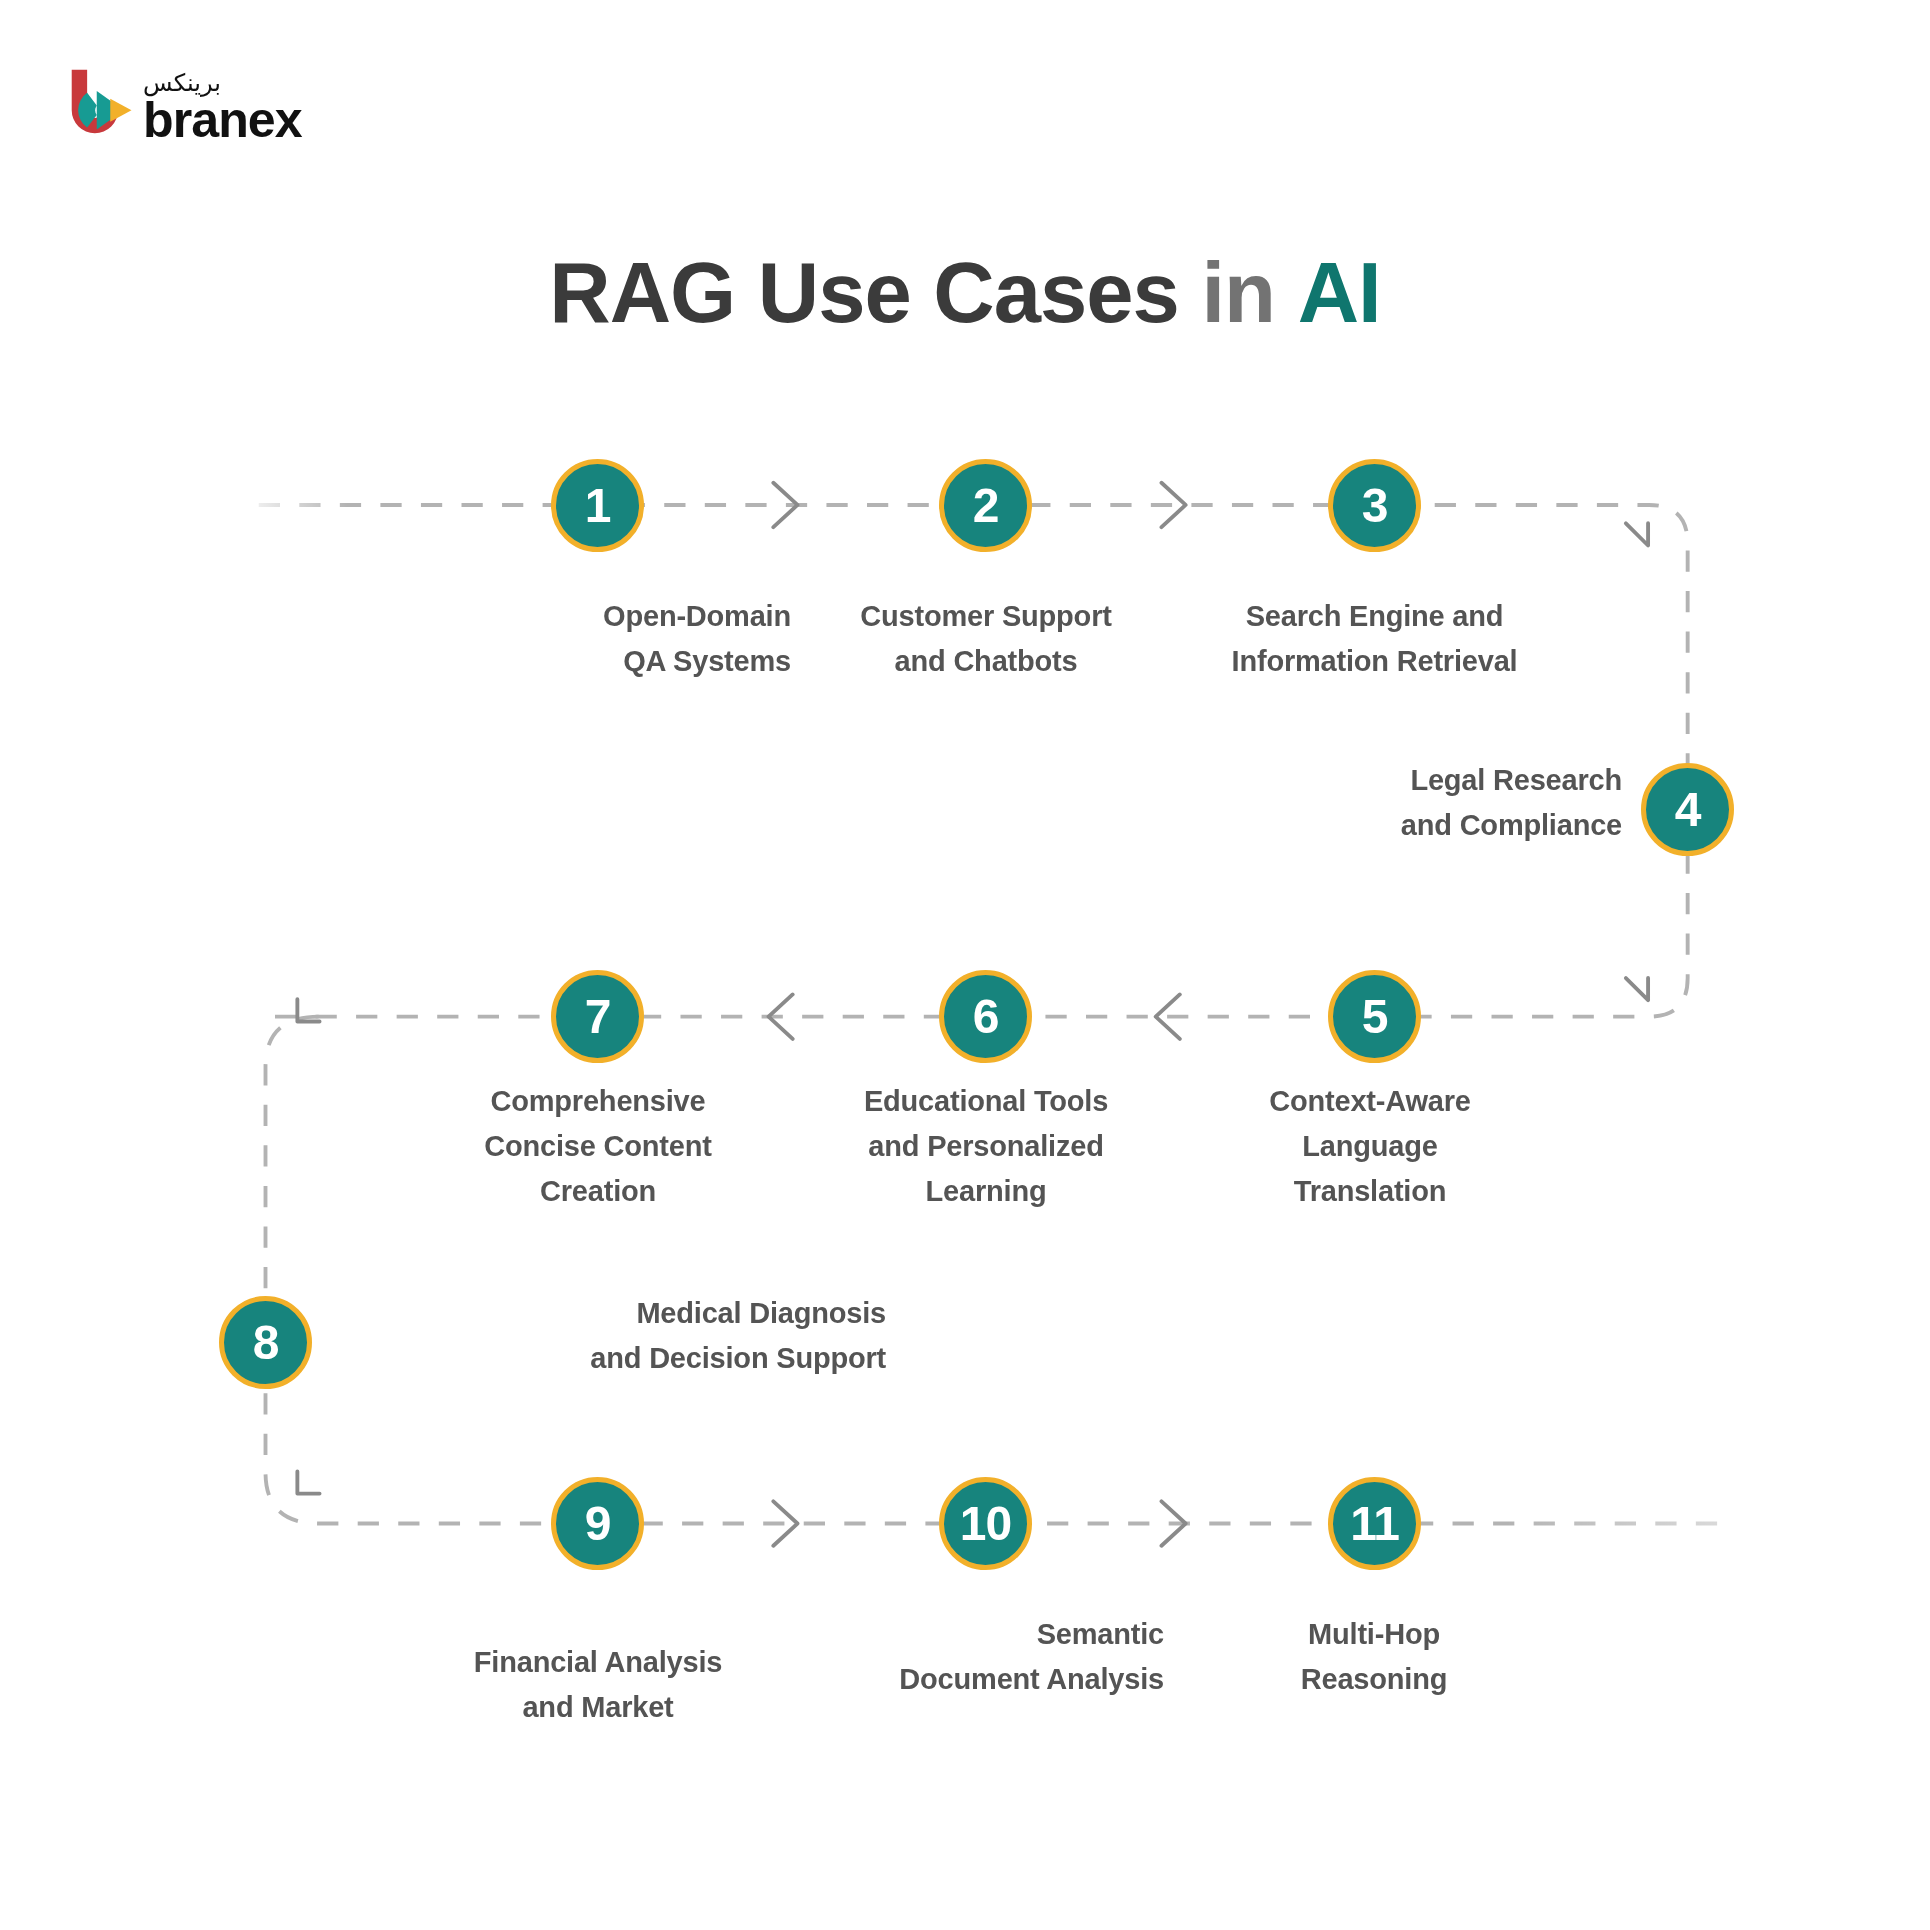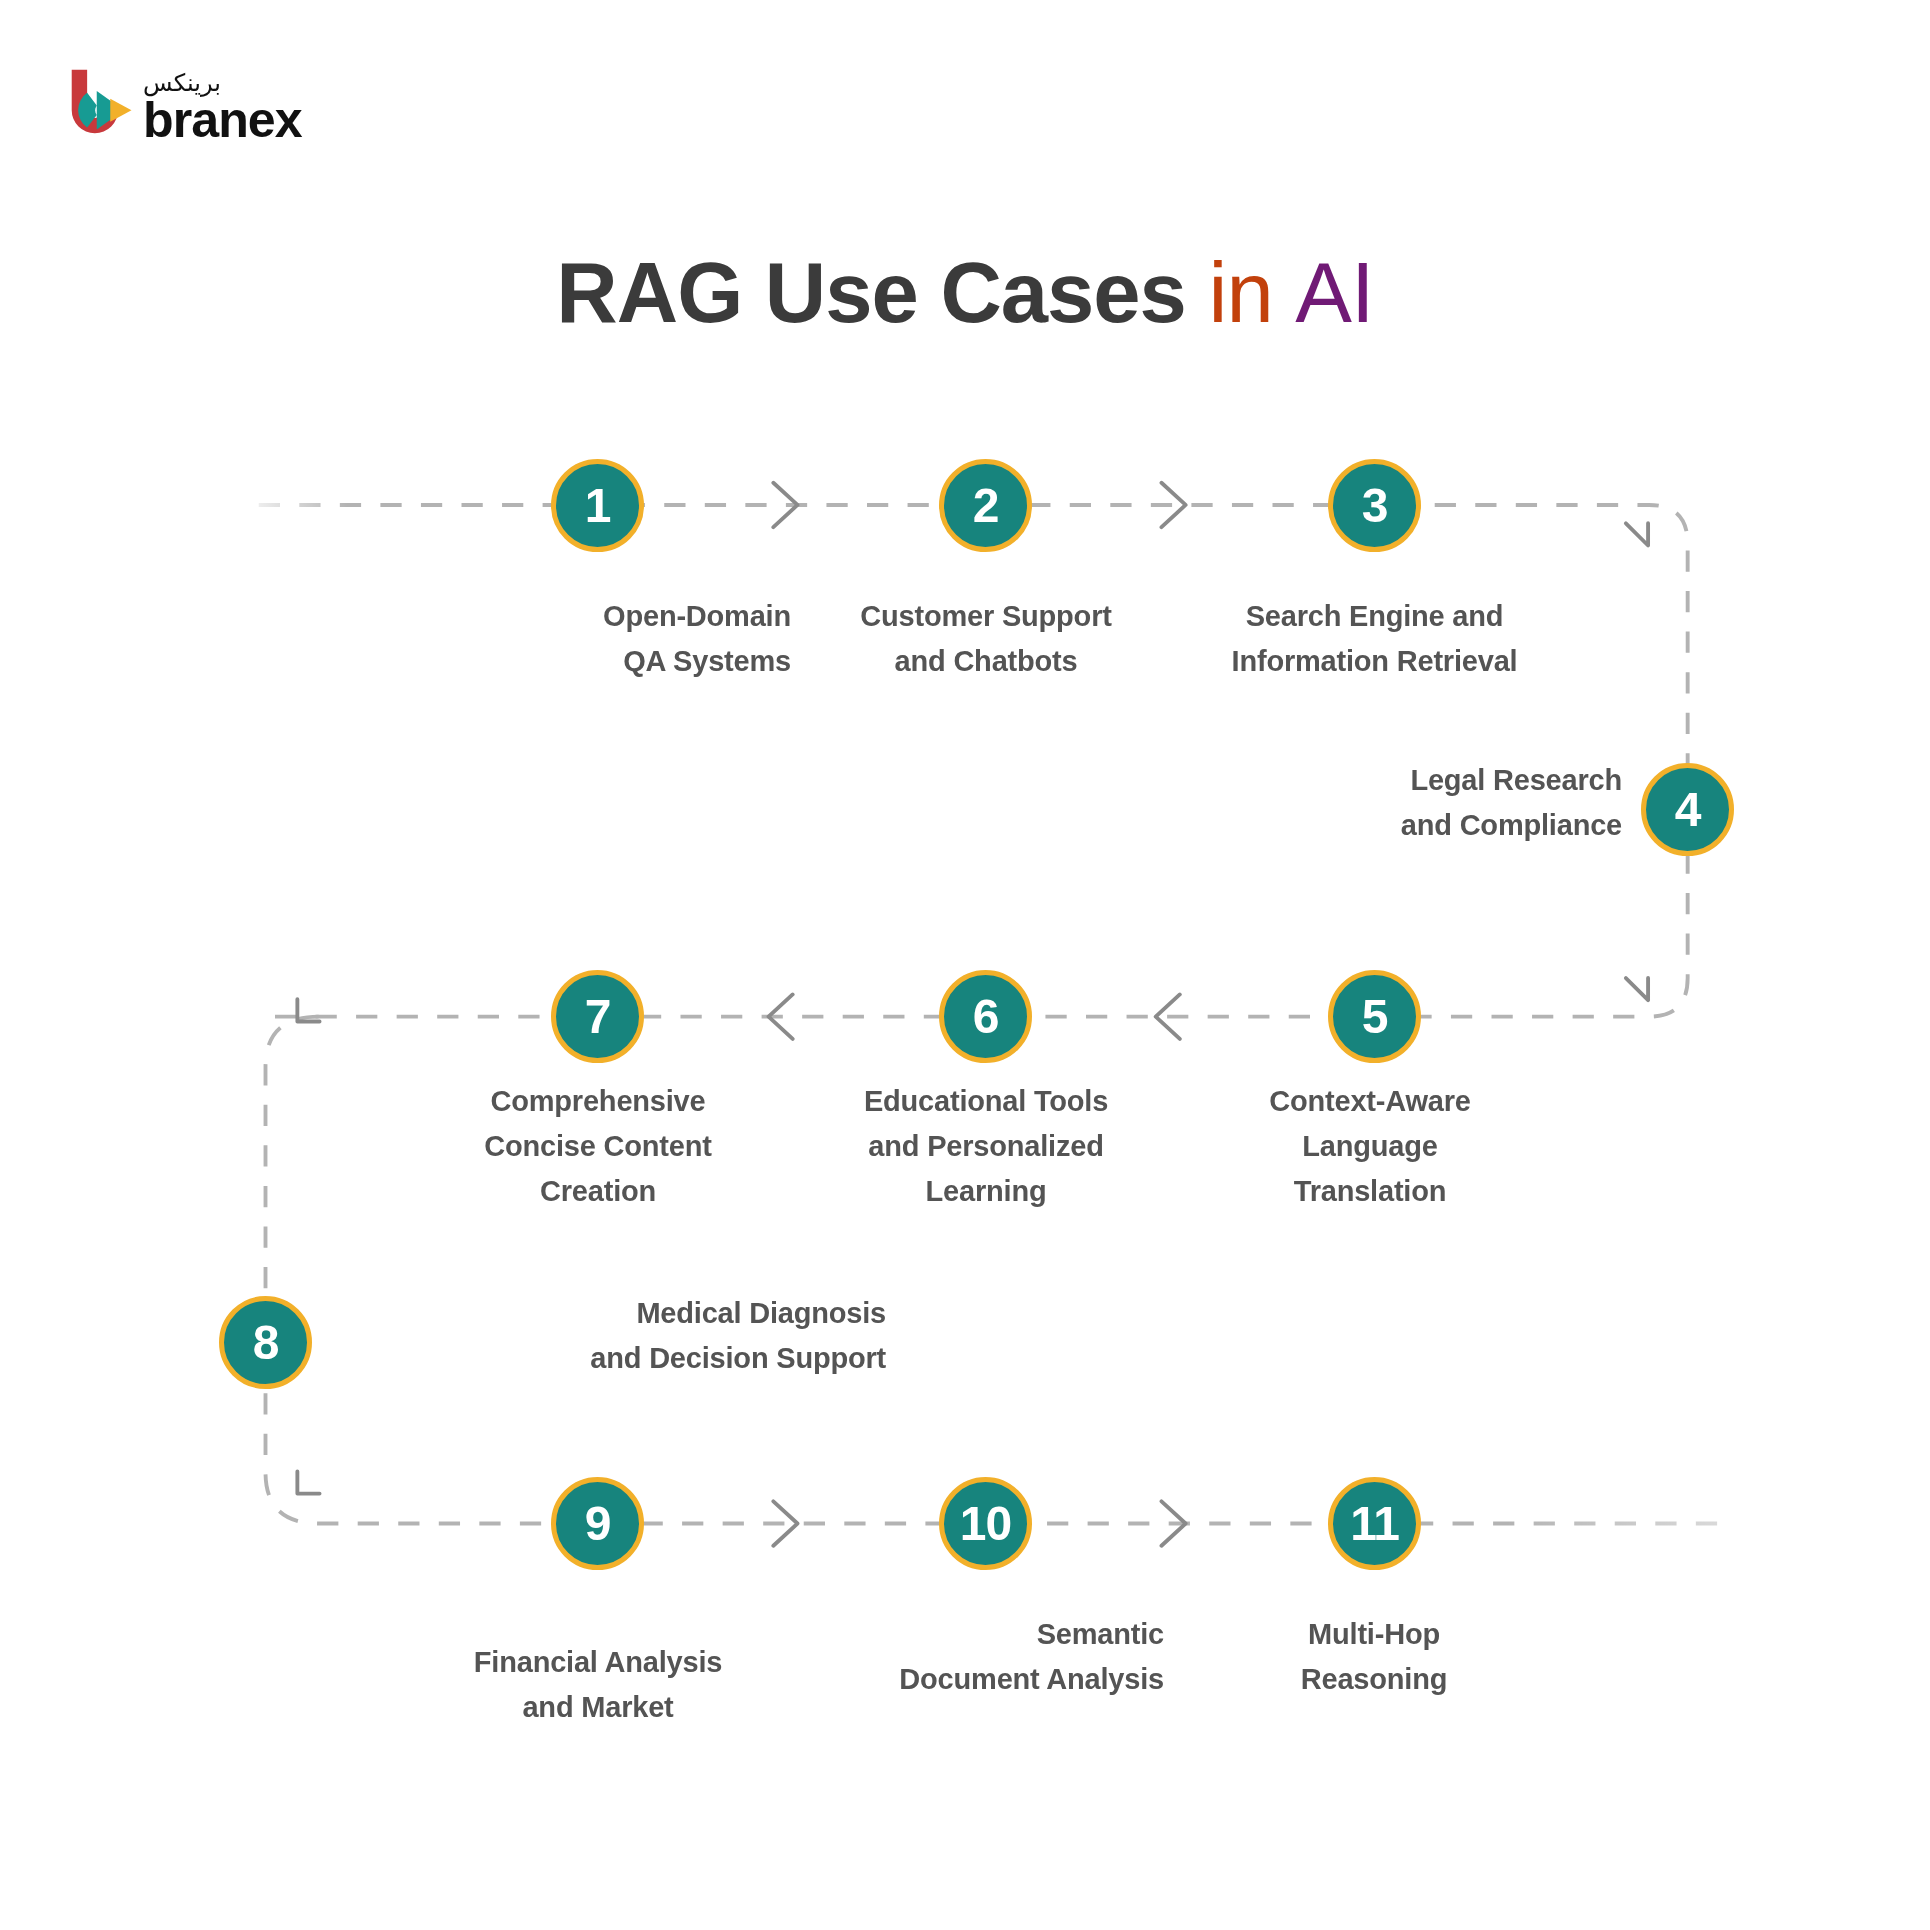--- a/index.html
+++ b/index.html
@@ -33,26 +33,26 @@
     width: 1930px;
     text-align: center;
     font-size: 85px;
     line-height: 100px;
     letter-spacing: -1px;
     color: #3b3b3b;
     font-weight: 800;
     white-space: nowrap;
   }
   #title .light {
-    font-weight: 400;
-    color: #c2410c;
+    font-weight: 700;
+    color: #737373;
   }
   #title .accent {
-    font-weight: 400;
-    color: #701a75;
+    font-weight: 700;
+    color: #0f766e;
   }
 
   
   #connectors {
     position: absolute;
     left: 0;
     top: 0;
     width: 1930px;
     height: 1930px;
     pointer-events: none;

